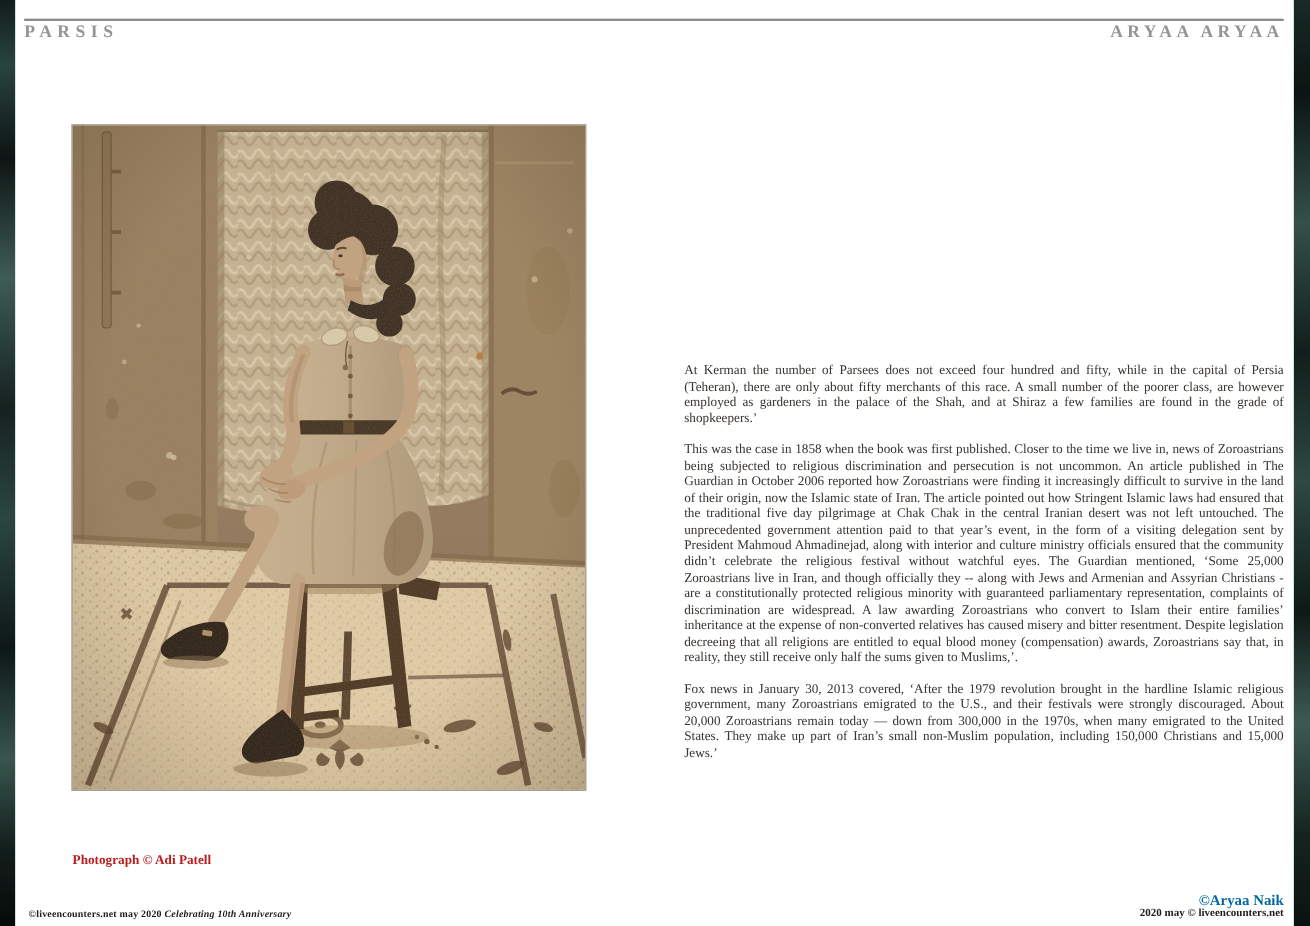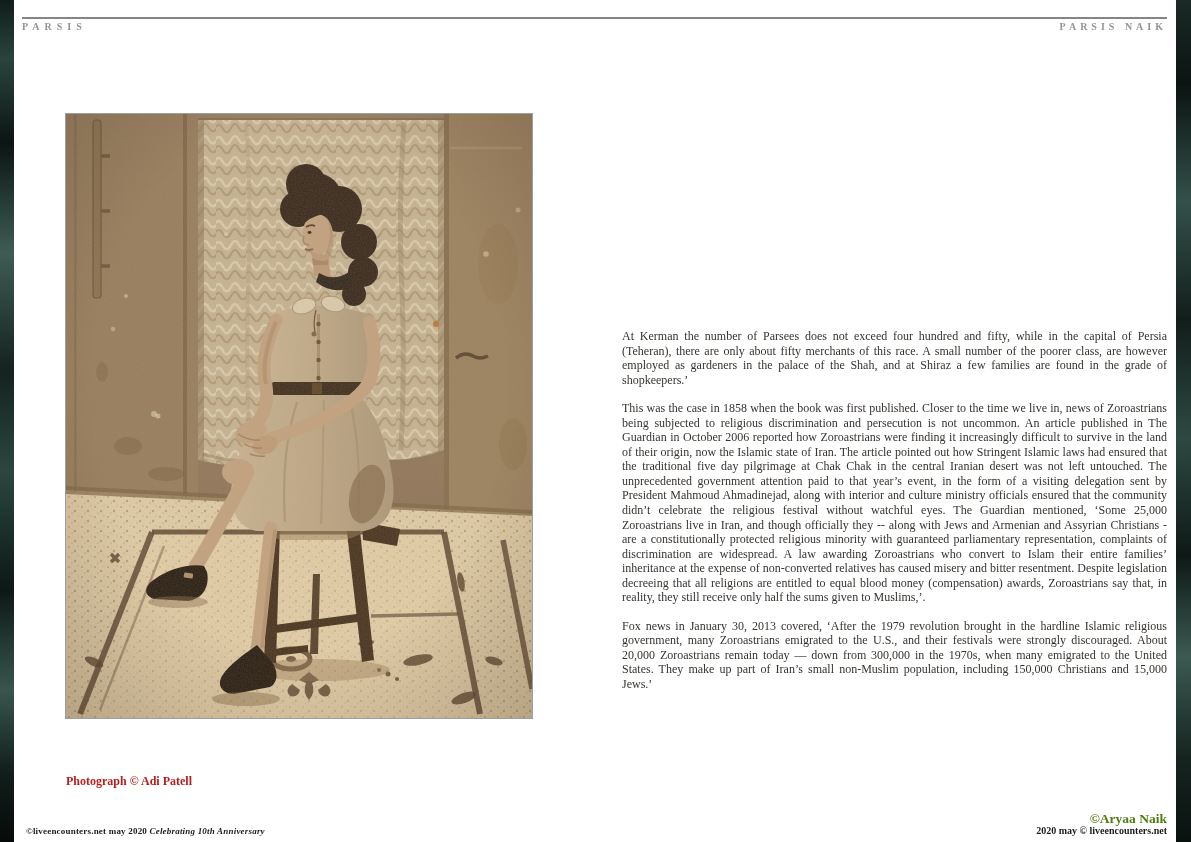--- a/index.html
+++ b/index.html
@@ -16,53 +16,53 @@
         #15221f 44%,#2c463f 56%,#0d1816 70%,#39554d 82%,#111d1a 92%,#060b0a 100%);
   }
   .edge-left{left:0;width:14px;}
   .edge-right{right:0;width:15px;
     background:
       linear-gradient(180deg,#1a2a26 0%,#0b1412 10%,#34504a 24%,#121e1b 38%,
         #2e4942 52%,#0e1916 66%,#3c5a52 78%,#162420 90%,#0a1210 100%);}
   .sheet{position:absolute;left:14px;right:15px;top:0;bottom:0;background:#ffffff;}
 
   .rule{position:absolute;left:8px;right:9px;top:17px;height:2px;background:#858585;}
-  .hdr{position:absolute;top:21px;font-size:10px;font-weight:bold;
+  .hdr{position:absolute;top:21px;font-size:16px;font-weight:bold;
        letter-spacing:5px;color:#949494;}
   .hdr-left{left:8px;}
   .hdr-right{right:9px;letter-spacing:4px;}
 
   .photo-figure{position:absolute;left:51px;top:113px;width:466px;height:604px;
     margin:0;border:1px solid #9e9e9e;overflow:hidden;background:#c9b291;}
   .photo-figure svg{display:block;}
 
   .caption{position:absolute;left:52px;top:774px;font-size:12px;font-weight:bold;color:#b91c1c;}
 
   .article{position:absolute;left:608px;top:329px;width:545px;}
   .article p{margin:0 0 14px 0;font-size:12px;line-height:14.55px;
     text-align:justify;color:#37332f;}
 
   .footer-left{position:absolute;left:12px;top:826px;font-size:9px;
     font-weight:bold;color:#1c1c1c;letter-spacing:0.2px;text-align:center;}
   .footer-left .it{font-style:italic;}
   .footer-right{position:absolute;right:9px;top:811px;text-align:right;}
-  .fr-author{font-size:13.5px;font-weight:bold;color:#4d7c0f;line-height:15px;}
+  .fr-author{font-size:13.5px;font-weight:bold;color:#0369a1;line-height:15px;}
   .fr-copy{font-size:10px;font-weight:bold;color:#1c1c1c;line-height:10px;}
 </style>
 </head>
 <body>
 
 <div class="edge edge-left"></div>
 <div class="edge edge-right"></div>
 
 <div class="sheet">
 
   <div class="rule"></div>
   <span class="hdr hdr-left">PARSIS</span>
-  <span class="hdr hdr-right">PARSIS NAIK</span>
+  <span class="hdr hdr-right">ARYAA ARYAA</span>
 
   <figure class="photo-figure" aria-label="Sepia photograph of a young woman with dark curled hair, wearing a sleeveless collared dress, seated on a wooden stool in front of a quilted cloth backdrop on an ornate patterned tile floor.">
     <svg viewBox="0 0 466 604" width="466" height="604" xmlns="http://www.w3.org/2000/svg">
       <defs>
         <linearGradient id="wallG" x1="0" y1="0" x2="0" y2="1">
           <stop offset="0" stop-color="#a78e6d"></stop>
             <stop offset="0.55" stop-color="#9b8163"></stop>
           <stop offset="1" stop-color="#8f775b"></stop>
         </linearGradient>
         <linearGradient id="dressG" x1="0" y1="0" x2="1" y2="0">

